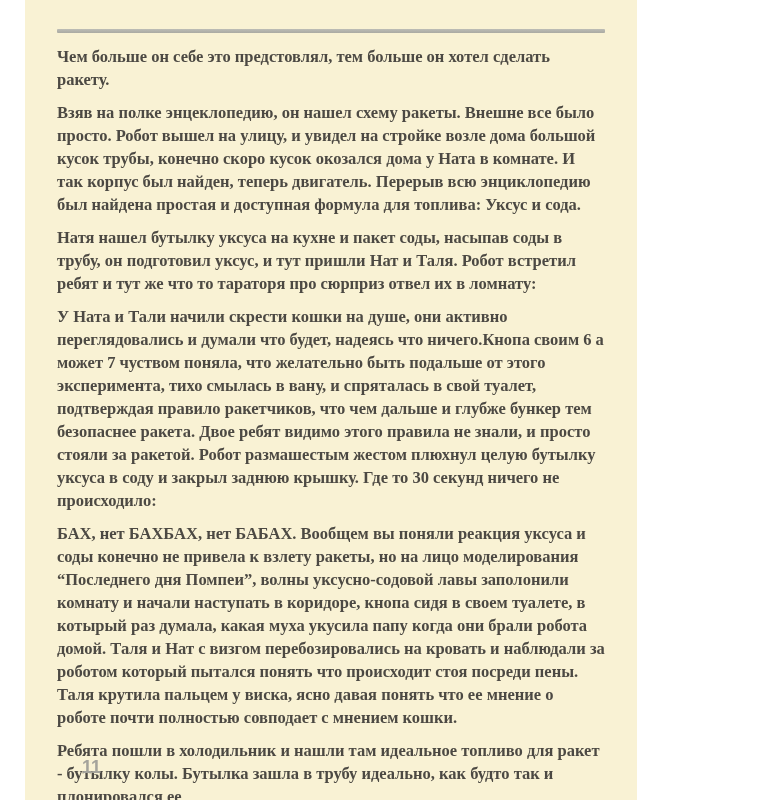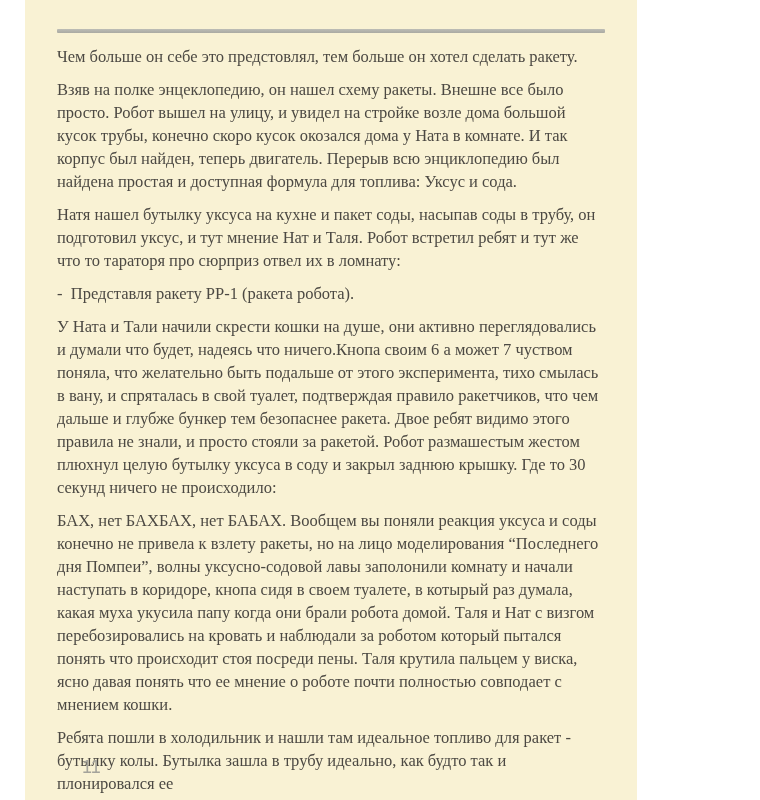--- a/index.html
+++ b/index.html
@@ -6,20 +6,21 @@
     margin: 0;
     padding: 0;
     background: #ffffff;
   }
   .viewport {
     position: relative;
     width: 760px;
     height: 800px;
     background: #ffffff;
     overflow: hidden;
+    font-weight: bold;
   }
   .book-page {
     position: absolute;
     left: 25px;
     top: 0;
     width: 612px;
     height: 800px;
     background: #f9f2d4;
   }
   .top-rule {
@@ -50,21 +51,20 @@
 </style>
 </head>
 <body>
 
 <div class="viewport">
   <div class="book-page">
     <div class="top-rule"></div>
     <div class="page-content">
       <p>Чем больше он себе это предстовлял, тем больше он хотел сделать ракету.</p>
       <p>Взяв на полке энцеклопедию, он нашел схему ракеты. Внешне все было просто. Робот вышел на улицу, и увидел на стройке возле дома большой кусок трубы, конечно скоро кусок окозался дома у Ната в комнате. И так корпус был найден, теперь двигатель. Перерыв всю энциклопедию был найдена простая и доступная формула для топлива: Уксус и сода.</p>
-      <p>Натя нашел бутылку уксуса на кухне и пакет соды, насыпав соды в трубу, он подготовил уксус, и тут мнение Нат и Таля. Робот встретил ребят и тут же что то тараторя про сюрприз отвел их в ломнату:</p>
-      <p>-&nbsp; Представля ракету РР-1 (ракета робота).</p>
+      <p>Натя нашел бутылку уксуса на кухне и пакет соды, насыпав соды в трубу, он подготовил уксус, и тут пришли Нат и Таля. Робот встретил ребят и тут же что то тараторя про сюрприз отвел их в ломнату:</p>
       <p>У Ната и Тали начили скрести кошки на душе, они активно переглядовались и думали что будет, надеясь что ничего.Кнопа своим 6 а может 7 чуством поняла, что желательно быть подальше от этого эксперимента, тихо смылась в вану, и спряталась в свой туалет, подтверждая правило ракетчиков, что чем дальше и глубже бункер тем безопаснее ракета. Двое ребят видимо этого правила не знали, и просто стояли за ракетой. Робот размашестым жестом плюхнул целую бутылку уксуса в соду и закрыл заднюю крышку. Где то 30 секунд ничего не происходило:</p>
       <p>БАХ, нет БАХБАХ, нет БАБАХ. Вообщем вы поняли реакция уксуса и соды конечно не привела к взлету ракеты, но на лицо моделирования “Последнего дня Помпеи”, волны уксусно-содовой лавы заполонили комнату и начали наступать в коридоре, кнопа сидя в своем туалете, в котырый раз думала, какая муха укусила папу когда они брали робота домой. Таля и Нат с визгом перебозировались на кровать и наблюдали за роботом который пытался понять что происходит стоя посреди пены. Таля крутила пальцем у виска, ясно давая понять что ее мнение о роботе почти полностью совподает с мнением кошки.</p>
       <p>Ребята пошли в холодильник и нашли там идеальное топливо для ракет - бутылку колы. Бутылка зашла в трубу идеально, как будто так и плонировался ее</p>
     </div>
     <div class="page-number">11</div>
   </div>
 </div>
 
 </body></html>

